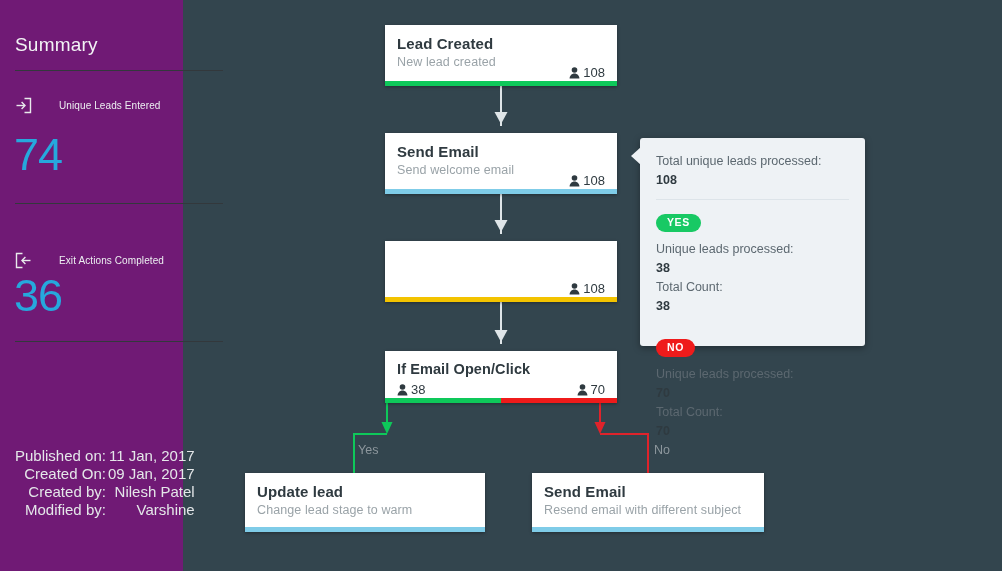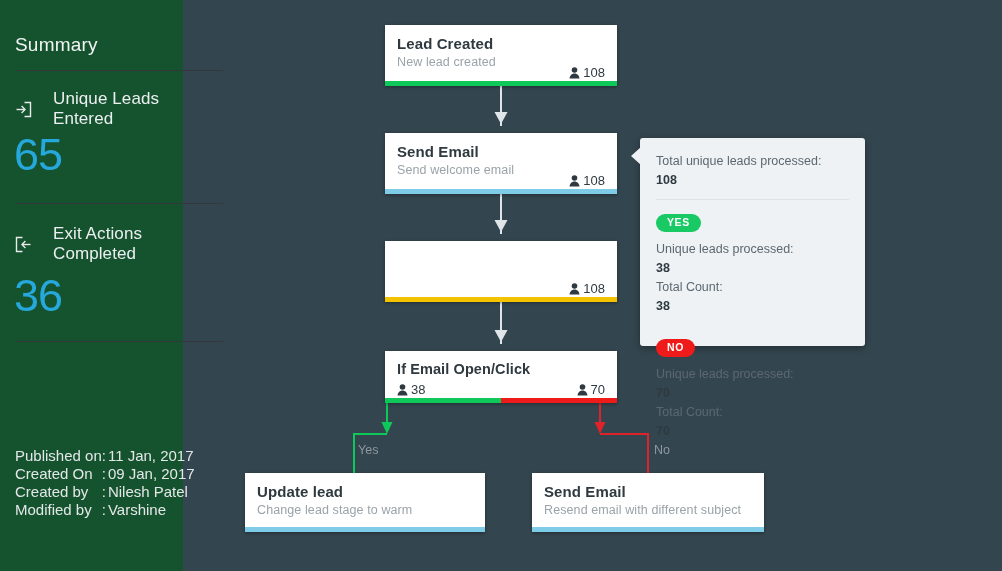--- a/index.html
+++ b/index.html
@@ -13,22 +13,23 @@
     position: relative;
     width: 1002px; height: 571px;
     background: #33454e;
   }
 
   
   #sidebar {
     position: absolute;
     left: 0; top: 0;
     width: 183px; height: 571px;
-    background: #14532d;
+    background: #701a75;
     color: #e8eaec;
+    text-align: right;
   }
   .sb-title {
     position: absolute;
     left: 15px; top: 34px;
     font-size: 19px;
     font-weight: 400;
     color: #f2f4f5;
     letter-spacing: .2px;
   }
   .sb-divider {
@@ -39,27 +40,28 @@
   }
   #div1 { top: 70px; }
   #div2 { top: 203px; }
   #div3 { top: 341px; }
 
   .sb-metric-label {
     position: absolute;
     left: 15px;
     display: flex;
     align-items: center;
-    gap: 21px;
-    font-size: 17px;
+    gap: 27px;
+    font-size: 10px;
     color: #eceff1;
     letter-spacing: .1px;
+    margin-top: 8px;
   }
   #m1label { top: 89px; }
-  #m2label { top: 224px; }
+  #m2label { top: 244px; }
 
   .sb-metric-value {
     position: absolute;
     left: 14px;
     font-size: 45px;
     font-weight: 400;
     color: #26a8dd;
     line-height: 1;
     letter-spacing: -1px;
   }
@@ -225,21 +227,21 @@
     <div class="sb-metric-label" id="m1label">
       <span class="sb-icon">
         <svg width="17" height="17" viewBox="0 0 17 17">
           <path d="M9.5 1.5h6v14h-6" fill="none" stroke="#e8eaec" stroke-width="1.4"></path>
           <path d="M1.5 8.5h8" fill="none" stroke="#e8eaec" stroke-width="1.4"></path>
           <path d="M6.6 5.1l3.4 3.4-3.4 3.4" fill="none" stroke="#e8eaec" stroke-width="1.4"></path>
         </svg>
       </span>
       <span>Unique Leads Entered</span>
     </div>
-    <div class="sb-metric-value" id="m1value">65</div>
+    <div class="sb-metric-value" id="m1value">74</div>
 
     <div class="sb-divider" id="div2"></div>
 
     <div class="sb-metric-label" id="m2label">
       <span class="sb-icon">
         <svg width="17" height="17" viewBox="0 0 17 17">
           <path d="M7.5 1.5h-6v14h6" fill="none" stroke="#e8eaec" stroke-width="1.4"></path>
           <path d="M15.5 8.5h-8" fill="none" stroke="#e8eaec" stroke-width="1.4"></path>
           <path d="M10.4 5.1L7 8.5l3.4 3.4" fill="none" stroke="#e8eaec" stroke-width="1.4"></path>
         </svg>

